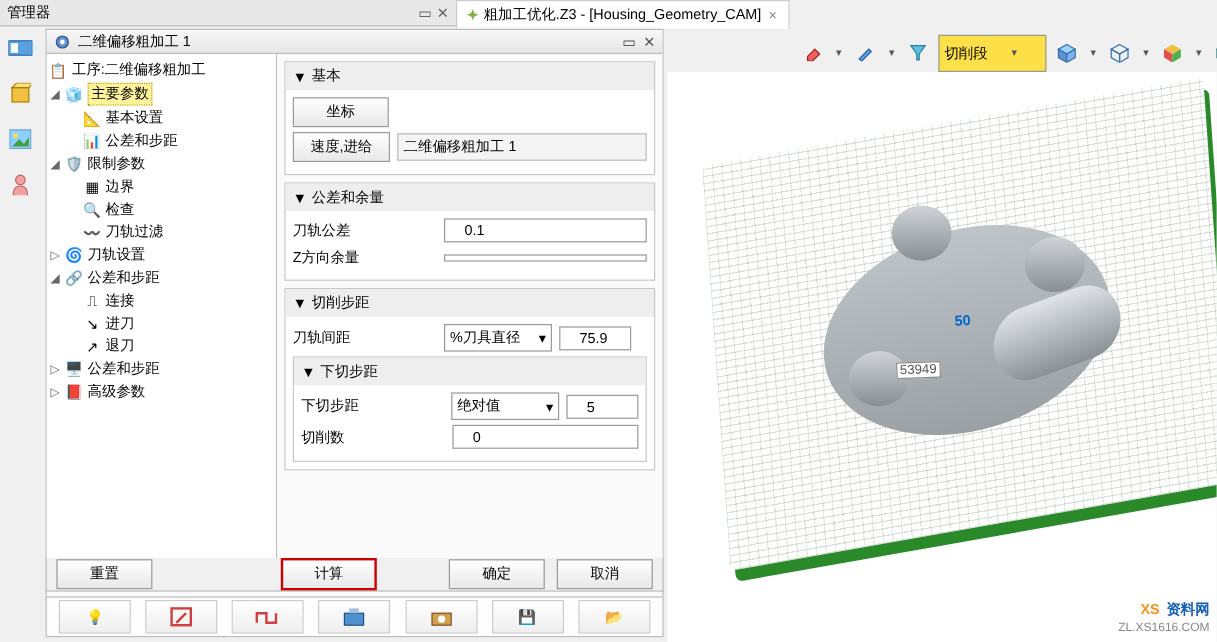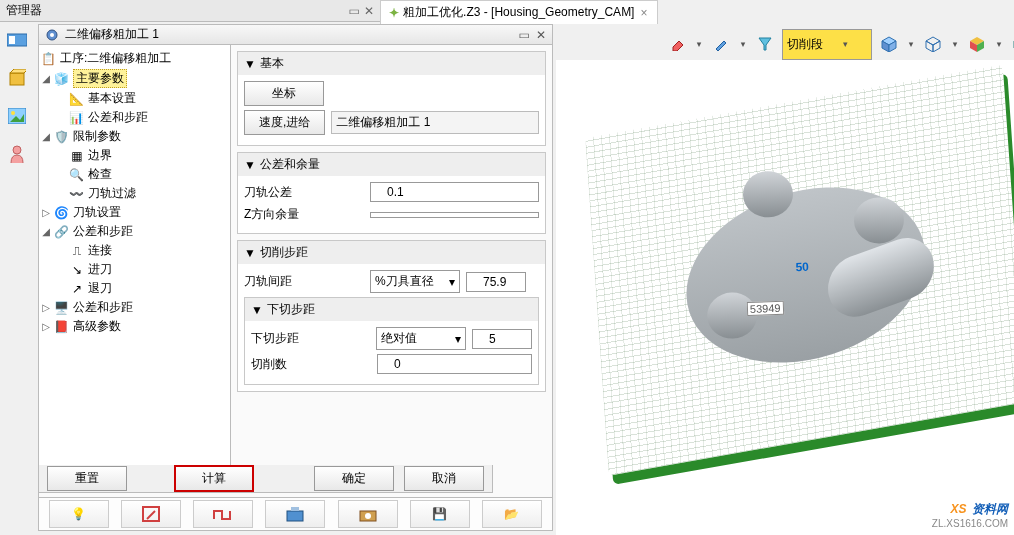--- a/index.html
+++ b/index.html
@@ -31,38 +31,38 @@
 .props{flex:1;padding:6px;overflow:auto;background:#fafafa}
 .grp{border:1px solid #c8c8c8;margin-bottom:6px;background:#fff}
 .ghdr{background:#eee;padding:3px 6px;display:flex;align-items:center;gap:4px;cursor:pointer}
 .gbody{padding:6px}
 .row{display:flex;align-items:center;margin-bottom:4px;gap:6px}
 .lbl{width:120px}
 .btn{border:1px solid #999;background:linear-gradient(#fff,#e8e8e8);padding:3px 14px;cursor:pointer;min-width:80px;text-align:center}
 .inp{border:1px solid #999;background:#fff;padding:2px 16px;flex:1;min-width:60px}
 .inpro{border:1px solid #bbb;background:#f4f4f4;padding:2px 4px;flex:1}
 .selbox{border:1px solid #999;background:#fff;padding:2px 4px;display:flex;justify-content:space-between;align-items:center;min-width:90px}
-.dlgbtns{position:absolute;left:38px;bottom:42px;width:455px;height:28px;display:flex;align-items:center;gap:10px;padding:0 8px;background:#f0f0f0;border:1px solid #bbb;border-top:none}
+.dlgbtns{position:absolute;left:38px;bottom:42px;width:515px;height:28px;display:flex;align-items:center;gap:10px;padding:0 8px;background:#f0f0f0;border:1px solid #bbb;border-top:none}
 .dlgbtns .sp{flex:1}
 .calcbtn{border:2px solid #c00}
 .actionbar{position:absolute;left:38px;bottom:4px;width:515px;height:34px;border:1px solid #bbb;background:#fdfdfd;display:flex;align-items:center;justify-content:space-around;padding:0 4px}
 .abtn{width:60px;height:28px;border:1px solid #ccc;background:linear-gradient(#fff,#eee);display:flex;align-items:center;justify-content:center;cursor:pointer}
 .viewport{position:absolute;left:556px;top:60px;right:0;bottom:0;background:#fff;overflow:hidden}
 .model{position:absolute;left:40px;top:40px;width:420px;height:360px;transform:rotate(-2deg)}
 .base{position:absolute;left:0;top:0;width:420px;height:340px;background:linear-gradient(135deg,#5fe05f,#34c534);transform:skewY(-8deg) skewX(2deg);border-radius:6px;box-shadow:4px 10px 0 #2a8a2a;background-image:repeating-linear-gradient(0deg,rgba(0,60,0,.15) 0 1px,transparent 1px 6px),repeating-linear-gradient(90deg,rgba(0,60,0,.1) 0 1px,transparent 1px 8px)}
 .pocket{position:absolute;left:90px;top:90px;width:240px;height:170px;background:linear-gradient(#bfc4c8,#9aa0a4);border-radius:50%;transform:skewY(-8deg)}
 .boss{position:absolute;background:linear-gradient(#d0d4d8,#888e92);border-radius:50%}
 .b1{left:150px;top:70px;width:50px;height:46px}
 .b2{left:260px;top:100px;width:50px;height:46px}
 .b3{left:110px;top:190px;width:50px;height:46px}
 .cyl{position:absolute;left:230px;top:150px;width:110px;height:60px;background:linear-gradient(#e0e4e8,#8a9094);border-radius:30px;transform:rotate(-12deg) skewY(-6deg)}
 .triad{position:absolute;left:200px;top:160px;font-weight:bold}.triad .b{color:#06c}
 .tag{position:absolute;left:150px;top:200px;background:#fff;border:1px solid #888;padding:0 2px;font-size:11px;color:#555}
 .logo{position:absolute;right:6px;bottom:6px;text-align:right}
-.logo .t1{font-size:20px;font-weight:bold;color:#1560b8;font-style:italic}
+.logo .t1{font-size:20px;font-weight:bold;color:#1560b8;}
 .logo .t1 .x{color:#f7931e}
 .logo .t2{font-size:10px;color:#888}
 svg{display:block}
 </style>
 </head>
 <body>
 
 <div class="mgr-title">
   <span>管理器</span>
   <span class="btns">

